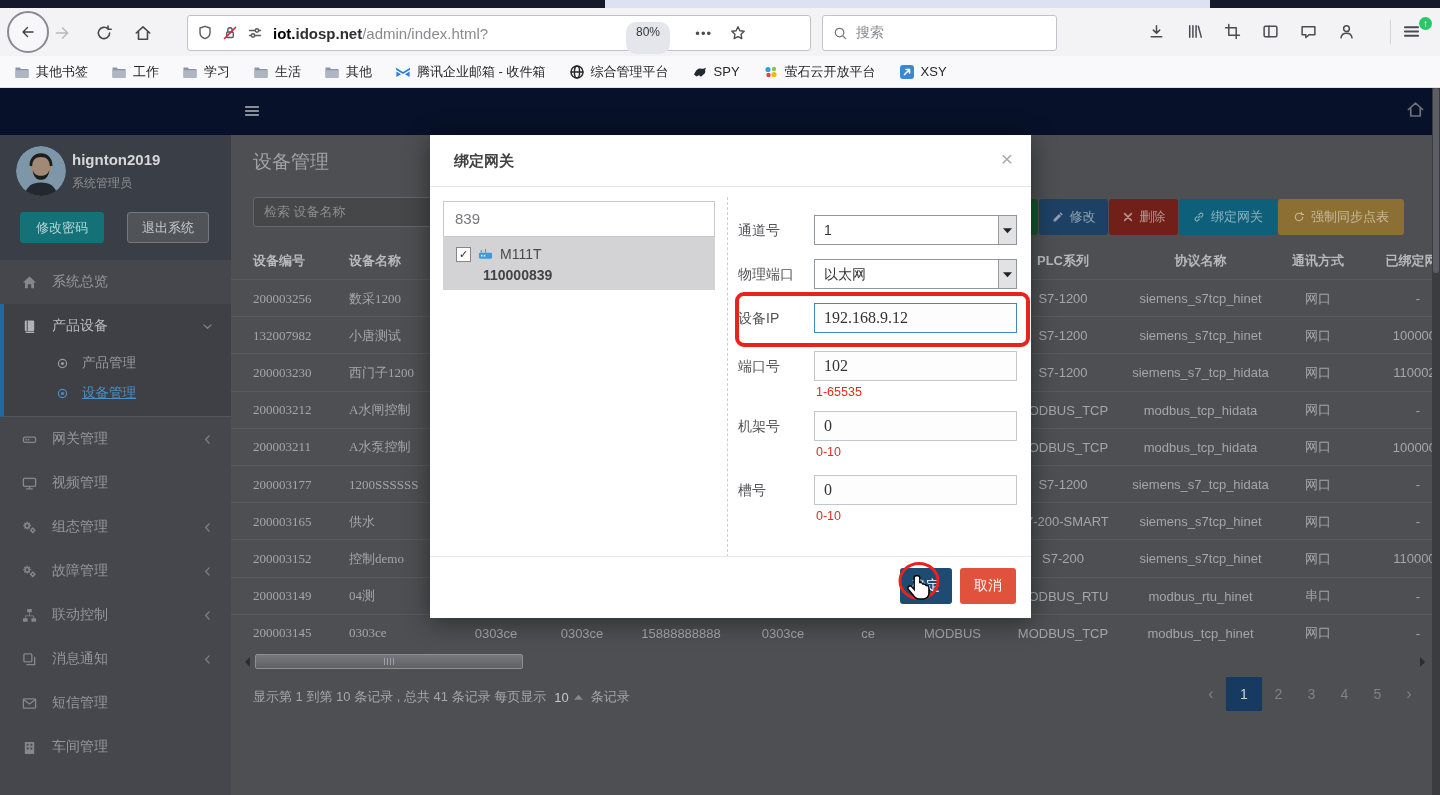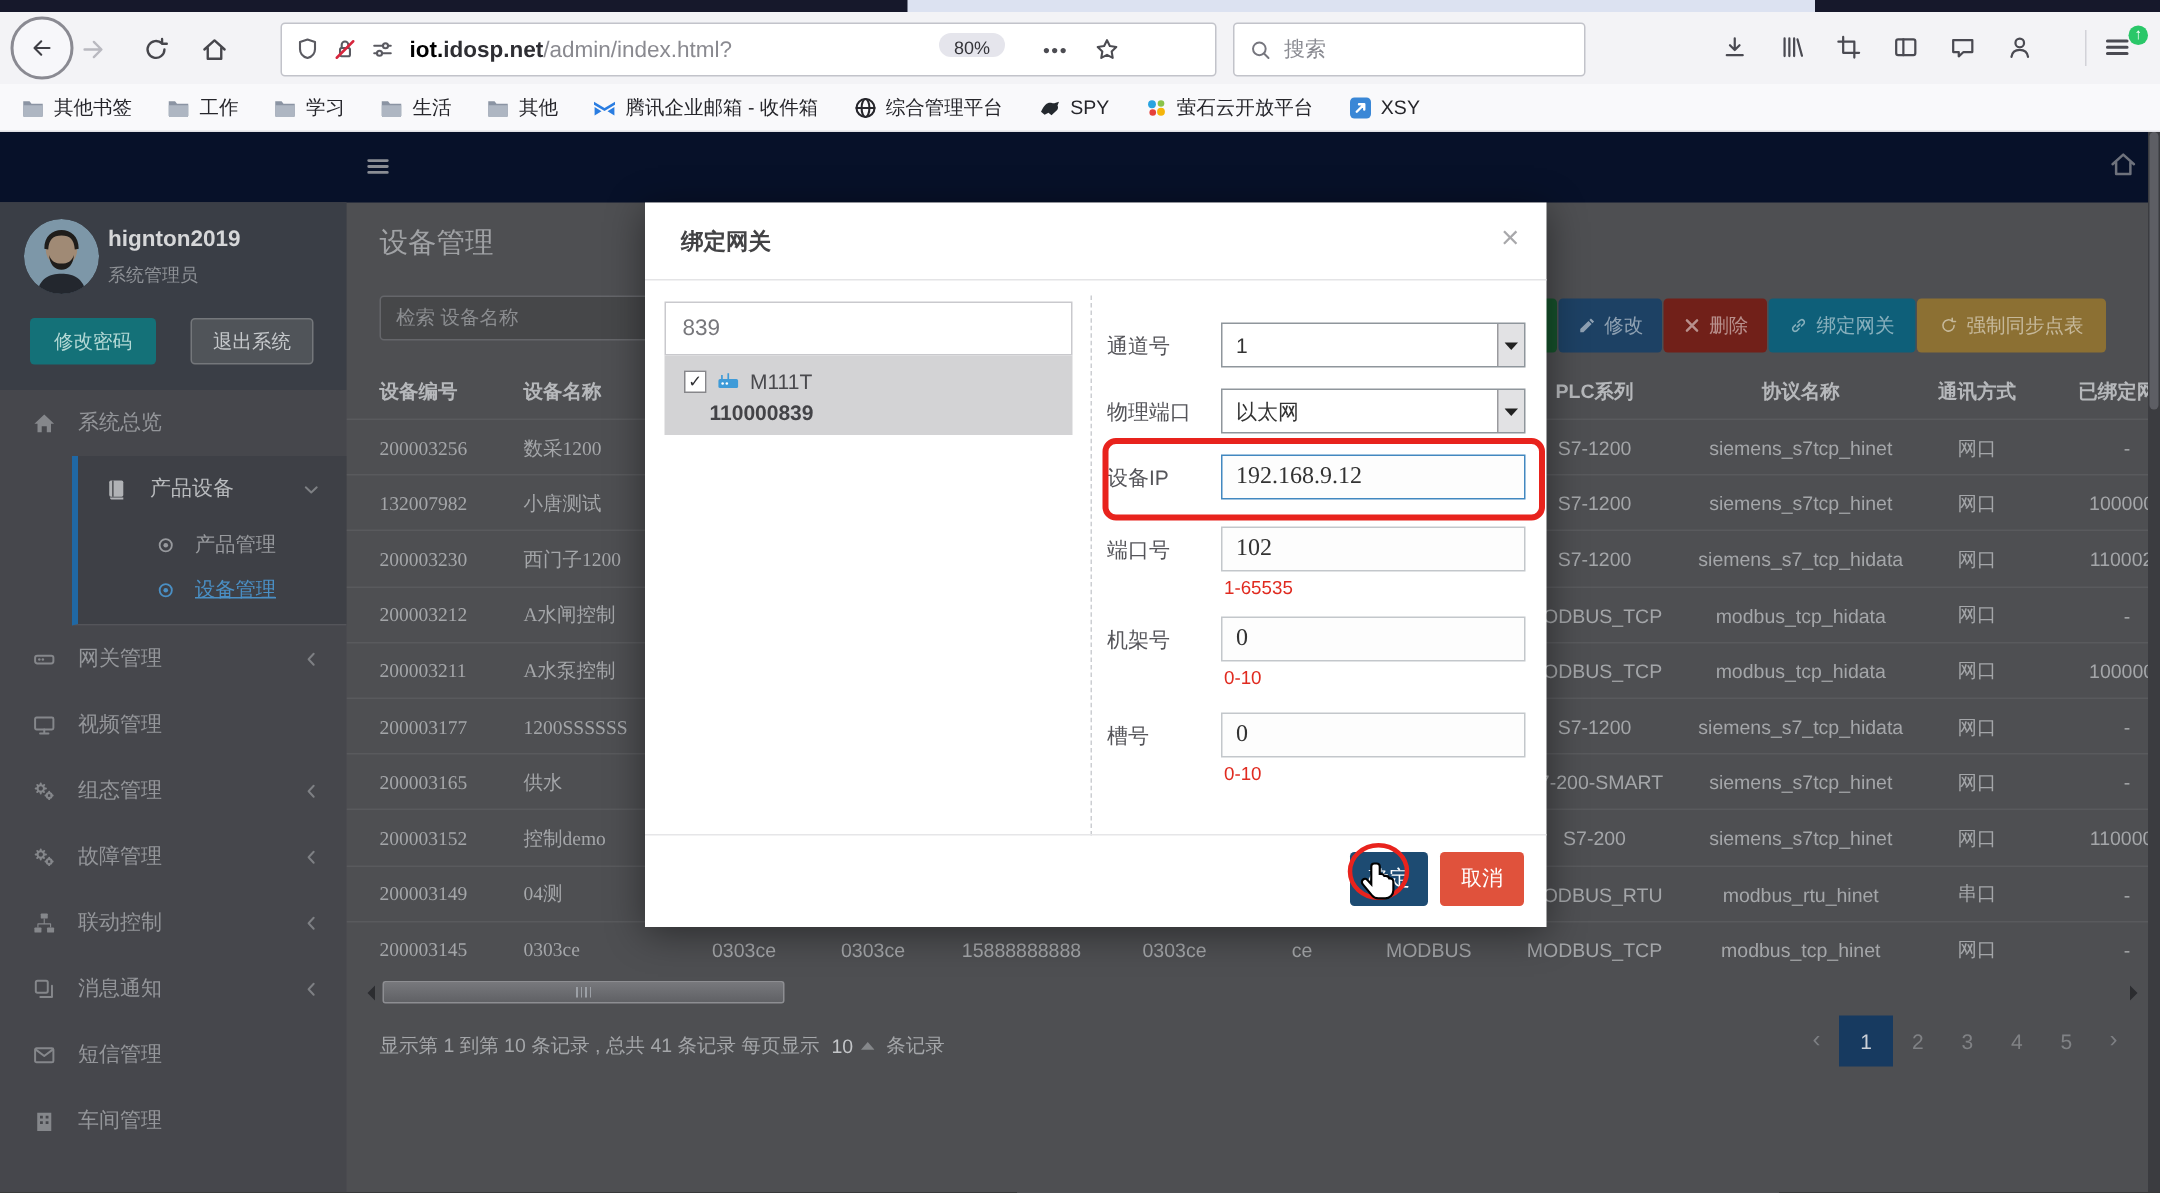--- a/index.html
+++ b/index.html
@@ -12,21 +12,21 @@
   .titlebar .lightseg{position:absolute;left:605px;top:0;width:605px;height:8px;background:#dce2f1;}
   .toolbar{position:absolute;left:0;top:8px;width:1440px;height:48px;background:#f3f3f6;border-bottom:1px solid #d4d4da;}
   .navbtn{position:absolute;top:15px;width:20px;height:20px;color:#46464c;font-size:18px;display:flex;align-items:center;justify-content:center;}
   .backcircle{position:absolute;left:7px;top:3px;width:38px;height:38px;border:2px solid #8a8a92;border-radius:50%;background:#f7f7fa;display:flex;align-items:center;justify-content:center;color:#3f3f45;}
   .disabled{color:#b9b9c0;}
   .urlbar{position:absolute;left:187px;top:7px;width:622px;height:34px;background:#fff;border:1px solid #c2c3ca;border-radius:3px;display:flex;align-items:center;}
   .urlbar .ico{color:#5a5a61;margin-left:9px;font-size:16px;}
   .urltext{margin-left:10px;font-size:15px;color:#8a8a90;white-space:nowrap;}
   .urltext b{color:#2e2e33;font-weight:bold;}
   .urltext .pre{color:#000000;font-weight:bold;}
-  .zoompill{position:absolute;right:140px;top:6px;height:16px;padding:0 10px;background:#e5e5ec;border-radius:10px;font-size:12px;color:#35353a;line-height:20px;}
+  .zoompill{position:absolute;right:140px;top:6px;height:32px;padding:0 10px;background:#e5e5ec;border-radius:10px;font-size:12px;color:#35353a;line-height:20px;}
   .urlbar .dots{position:absolute;right:98px;font-size:13px;color:#4c4c52;letter-spacing:1px;}
   .urlbar .star{position:absolute;right:64px;color:#4c4c52;font-size:16px;}
   .searchbox{position:absolute;left:822px;top:7px;width:233px;height:34px;background:#fff;border:1px solid #c2c3ca;border-radius:3px;display:flex;align-items:center;color:#8a8b92;}
   .searchbox .ico{color:#76767e;margin:0 8px 0 10px;font-size:15px;}
   .searchbox .ph{font-size:14px;color:#8a8b92;}
   .tbicons{position:absolute;left:1148px;top:15px;display:flex;gap:21px;color:#4a4a52;font-size:17px;}
   .tbsep{position:absolute;left:1390px;top:12px;width:1px;height:24px;background:#d2d2d8;}
   .hamb{position:absolute;left:1402px;top:14px;color:#4a4a52;font-size:19px;}
   .hambbadge{position:absolute;left:1419px;top:9px;width:13px;height:13px;border-radius:50%;background:#2ac769;color:#fff;font-size:10px;line-height:13px;text-align:center;font-weight:bold;}
   .bookmarks{position:absolute;left:0;top:56px;width:1440px;height:32px;background:#f9f9fb;border-bottom:1px solid #e1e1e6;display:flex;align-items:center;padding-left:14px;gap:23px;box-sizing:border-box;}
@@ -45,21 +45,21 @@
   .uname{position:absolute;left:72px;top:16px;font-size:15px;font-weight:bold;color:#d6d7d9;}
   .urole{position:absolute;left:72px;top:40px;font-size:12px;color:#8e9196;}
   .ubtn{position:absolute;top:77px;height:31px;font-size:13px;border-radius:3px;display:flex;align-items:center;justify-content:center;box-sizing:border-box;}
   .ubtn.pwd{left:20px;width:84px;background:#147178;color:#b3d8d5;border:none;}
   .ubtn.out{left:127px;width:82px;background:#505459;color:#c6c9cc;border:1px solid #74777b;}
   .menu{position:absolute;left:0;top:125px;width:231px;}
   .m-item{position:relative;height:44px;display:flex;align-items:center;color:#94969a;font-size:14px;}
   .m-item .m-ico{width:16px;margin-left:22px;font-size:15px;color:#85878b;display:flex;}
   .m-item .m-label{margin-left:14px;}
   .m-item .m-chev{position:absolute;right:17px;color:#7e8084;font-size:13px;}
-  .m-group{background:#3e4046;border-left:4px solid #2068a4;border-bottom:1px solid #54555a;box-sizing:border-box;margin-left:48px;}
+  .m-group{background:#3e4046;border-left:4px solid #2068a4;border-bottom:1px solid #54555a;box-sizing:border-box;}
   .m-group .m-item{color:#b9bbbe;}
   .m-group .m-item .m-ico{margin-left:18px;color:#b0b2b5;}
   .m-sub{position:relative;height:30px;display:flex;align-items:center;color:#97999d;font-size:13.5px;}
   .m-sub .m-ico{width:14px;margin-left:52px;font-size:13px;display:flex;}
   .m-sub .m-label{margin-left:12px;text-align:right;}
   .m-sub.active{color:#4a8fc4;}
   .m-sub.active .m-label{text-decoration:underline;}
   .m-group .pad{height:8px;}
   
   .content{position:absolute;left:231px;top:47px;width:1209px;height:660px;overflow:hidden;}
@@ -90,21 +90,21 @@
   .pgnav{width:30px;text-align:center;color:#7d7f83;font-size:16px;}
   
   .modal{position:absolute;left:430px;top:135px;width:601px;height:483px;background:#fff;z-index:20;box-shadow:0 4px 24px rgba(0,0,0,.45);}
   .mhead{position:absolute;left:0;top:0;width:100%;height:52px;border-bottom:1px solid #e4e4e6;box-sizing:border-box;}
   .mtitle{position:absolute;left:24px;top:17px;font-size:15px;font-weight:bold;color:#434345;}
   .mclose{position:absolute;right:18px;top:12px;font-size:21px;color:#a8a8ab;}
   .gsearch{position:absolute;left:13px;top:66px;width:272px;height:36px;border:1px solid #c9c9cd;box-sizing:border-box;font-size:15px;color:#77777b;line-height:34px;padding-left:11px;}
   .gitem{position:absolute;left:13px;top:102px;width:272px;height:53px;background:#d3d3d5;}
   .gline1{position:absolute;left:13px;top:9px;display:flex;align-items:center;gap:7px;font-size:14px;color:#4a4a4e;}
   .gcheck{width:13px;height:13px;background:#fff;border:1px solid #86868a;display:flex;align-items:center;justify-content:center;color:#2e2e32;}
-  .gid{position:absolute;left:30px;top:30px;font-size:14px;font-weight:bold;color:#434347;}
+  .gid{position:absolute;left:40px;top:30px;font-size:14px;font-weight:bold;color:#434347;}
   .mdivider{position:absolute;left:297px;top:62px;height:360px;border-left:1px dashed #ccced2;}
   .mform{position:absolute;left:300px;top:0;width:300px;height:100%;}
   .frow-label{position:absolute;left:8px;width:72px;height:30px;line-height:30px;font-size:14px;color:#55555a;}
   .fctl{position:absolute;left:84px;width:203px;height:30px;box-sizing:border-box;}
   .finput{border:1px solid #c3c7cb;background:#fdfdfd;font-family:"Liberation Serif","DejaVu Serif",serif;font-size:16px;color:#333;line-height:28px;padding-left:9px;}
   .finput.hl{border:1.5px solid #4288c0;line-height:27px;}
   .fsel{border:1px solid #8f969c;background:#fff;display:flex;}
   .fsel .val{flex:1;font-size:14px;color:#333;line-height:28px;padding-left:9px;}
   .fsel .btn{width:17px;background:#e2e2e4;border-left:1px solid #9a9a9e;display:flex;align-items:center;justify-content:center;color:#222;}
   .fhint{position:absolute;left:86px;font-size:12.5px;color:#e02b20;}

